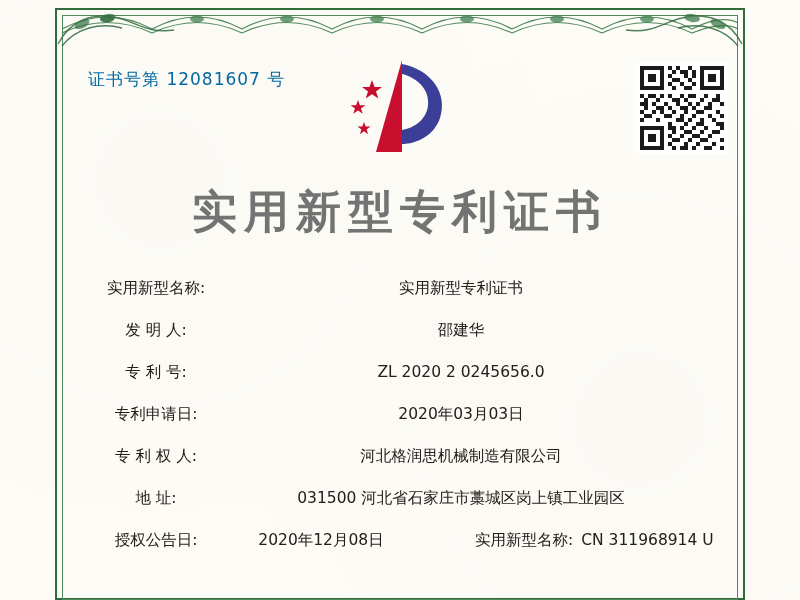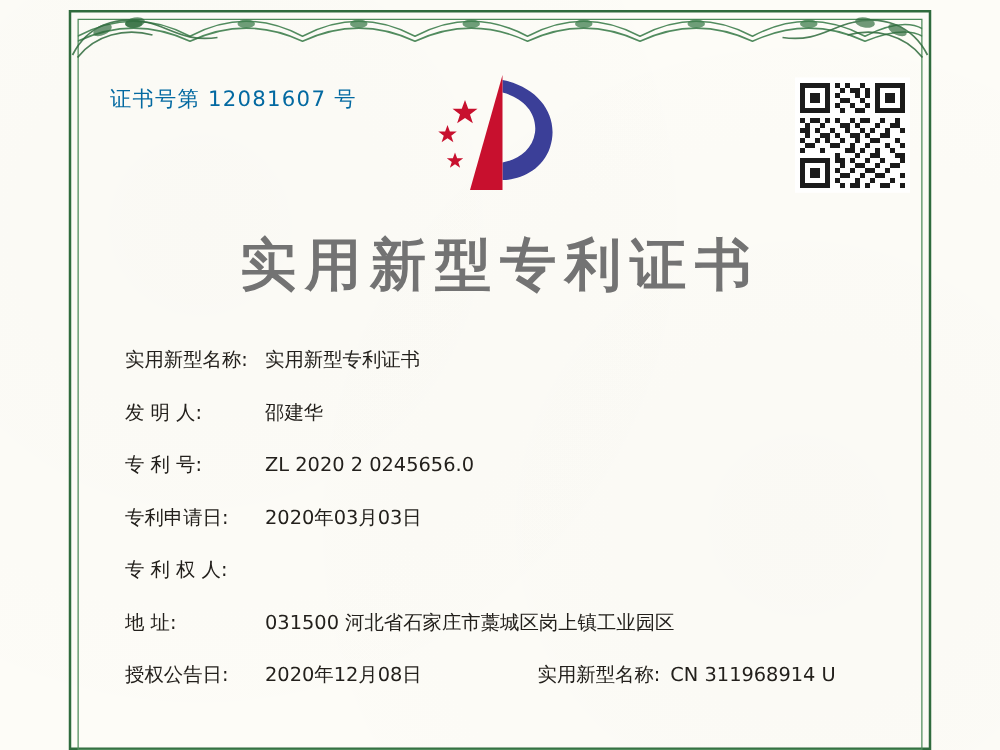--- a/index.html
+++ b/index.html
@@ -104,20 +104,21 @@
     color: #737373;
     font-family: "DejaVu Sans", "Liberation Sans", sans-serif;
   }
 
   
   .fields {
     position: absolute;
     left: 100px;
     top: 278px;
     right: 90px;
+    text-align: center;
   }
   .field-row {
     display: flex;
     align-items: baseline;
     margin-bottom: 21px;
     font-size: 15.5px;
     color: #23201c;
     font-family: "DejaVu Sans", "Liberation Sans", sans-serif;
   }
   .field-label {
@@ -129,20 +130,21 @@
   .field-value {
     flex: 1 1 auto;
     white-space: nowrap;
   }
   .row-dual {
     display: flex;
     align-items: baseline;
     font-size: 15.5px;
     color: #23201c;
     font-family: "DejaVu Sans", "Liberation Sans", sans-serif;
+    gap: 45px;
   }
   .dual-left {
     display: flex;
     align-items: baseline;
     flex: 0 0 330px;
   }
   .dual-right {
     display: flex;
     align-items: baseline;
   }
@@ -364,20 +366,21 @@
       <div class="field-value">ZL 2020 2 0245656.0</div>
     </div>
 
     <div class="field-row">
       <div class="field-label">专利申请日:</div>
       <div class="field-value">2020年03月03日</div>
     </div>
 
     <div class="field-row">
       <div class="field-label">专 利 权 人:</div>
+      <div class="field-value">河北格润思机械制造有限公司</div>
     </div>
 
     <div class="field-row">
       <div class="field-label">地 址:</div>
       <div class="field-value">031500 河北省石家庄市藁城区岗上镇工业园区</div>
     </div>
 
     <div class="row-dual">
       <div class="dual-left">
         <div class="field-label">授权公告日:</div>

